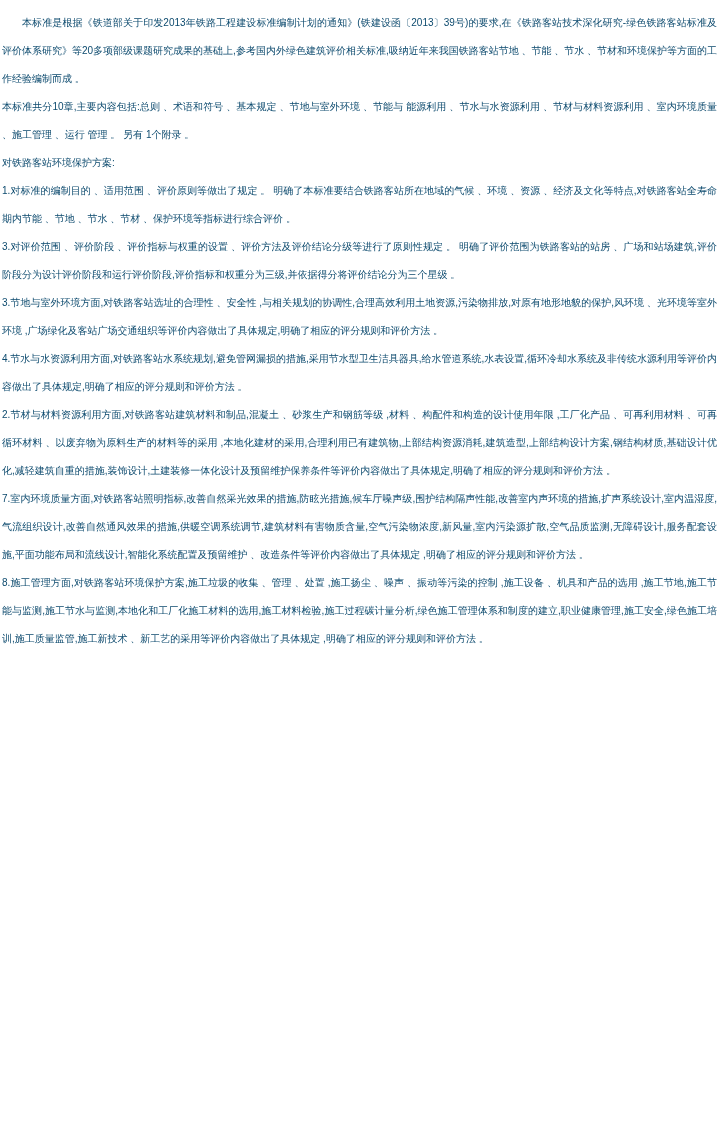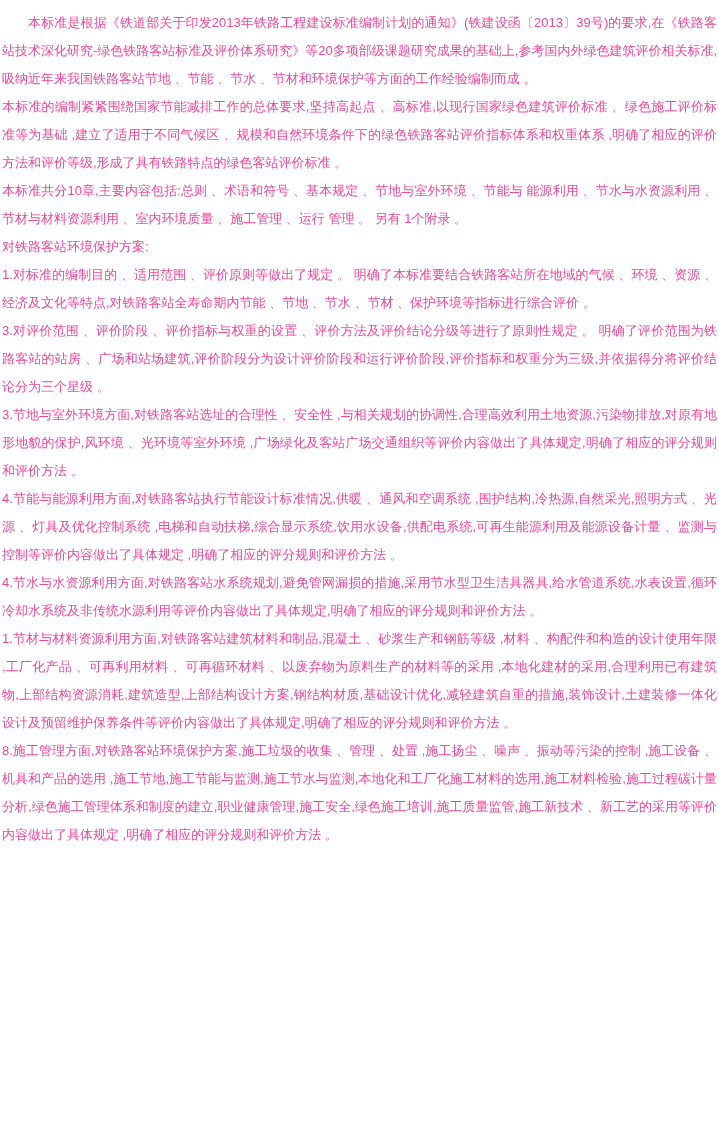--- a/index.html
+++ b/index.html
@@ -12,40 +12,39 @@
     min-height: 1125px;
     box-sizing: border-box;
     background: #ffffff;
     padding: 9px 2px 12px 2px;
     overflow: hidden;
   }
   .doc-body p {
     margin: 0;
     padding: 0;
     font-family: "Liberation Sans", "DejaVu Sans", sans-serif;
-    font-size: 13px;
+    font-size: 10px;
     line-height: 28px;
-    color: #ec4899;
+    color: #0c4a6e;
     text-align: justify;
     word-break: break-all;
   }
   .doc-body p.indent {
     text-indent: 2em;
   }
 </style>
 </head>
 <body>
 
 <main class="page">
   <div class="doc-body" id="doc-body">
       <p class="indent">本标准是根据《铁道部关于印发2013年铁路工程建设标准编制计划的通知》(铁建设函〔2013〕39号)的要求,在《铁路客站技术深化研究-绿色铁路客站标准及评价体系研究》等20多项部级课题研究成果的基础上,参考国内外绿色建筑评价相关标准,吸纳近年来我国铁路客站节地 、节能 、节水 、节材和环境保护等方面的工作经验编制而成 。</p>
-      <p>本标准的编制紧紧围绕国家节能减排工作的总体要求,坚持高起点 、高标准,以现行国家绿色建筑评价标准 、绿色施工评价标准等为基础 ,建立了适用于不同气候区 、规模和自然环境条件下的绿色铁路客站评价指标体系和权重体系 ,明确了相应的评价方法和评价等级,形成了具有铁路特点的绿色客站评价标准 。</p>
       <p>本标准共分10章,主要内容包括:总则 、术语和符号 、基本规定 、节地与室外环境 、节能与 能源利用 、节水与水资源利用 、节材与材料资源利用 、室内环境质量 、施工管理 、运行 管理 。 另有 1个附录 。</p>
       <p>对铁路客站环境保护方案:</p>
       <p>1.对标准的编制目的 、适用范围 、评价原则等做出了规定 。 明确了本标准要结合铁路客站所在地域的气候 、环境 、资源 、经济及文化等特点,对铁路客站全寿命期内节能 、节地 、节水 、节材 、保护环境等指标进行综合评价 。</p>
       <p>3.对评价范围 、评价阶段 、评价指标与权重的设置 、评价方法及评价结论分级等进行了原则性规定 。 明确了评价范围为铁路客站的站房 、广场和站场建筑,评价阶段分为设计评价阶段和运行评价阶段,评价指标和权重分为三级,并依据得分将评价结论分为三个星级 。</p>
       <p>3.节地与室外环境方面,对铁路客站选址的合理性 、安全性 ,与相关规划的协调性,合理高效利用土地资源,污染物排放,对原有地形地貌的保护,风环境 、光环境等室外环境 ,广场绿化及客站广场交通组织等评价内容做出了具体规定,明确了相应的评分规则和评价方法 。</p>
-      <p>4.节能与能源利用方面,对铁路客站执行节能设计标准情况,供暖 、通风和空调系统 ,围护结构,冷热源,自然采光,照明方式 、光源 、灯具及优化控制系统 ,电梯和自动扶梯,综合显示系统,饮用水设备,供配电系统,可再生能源利用及能源设备计量 、监测与控制等评价内容做出了具体规定 ,明确了相应的评分规则和评价方法 。</p>
       <p>4.节水与水资源利用方面,对铁路客站水系统规划,避免管网漏损的措施,采用节水型卫生洁具器具,给水管道系统,水表设置,循环冷却水系统及非传统水源利用等评价内容做出了具体规定,明确了相应的评分规则和评价方法 。</p>
-      <p>1.节材与材料资源利用方面,对铁路客站建筑材料和制品,混凝土 、砂浆生产和钢筋等级 ,材料 、构配件和构造的设计使用年限 ,工厂化产品 、可再利用材料 、可再循环材料 、以废弃物为原料生产的材料等的采用 ,本地化建材的采用,合理利用已有建筑物,上部结构资源消耗,建筑造型,上部结构设计方案,钢结构材质,基础设计优化,减轻建筑自重的措施,装饰设计,土建装修一体化设计及预留维护保养条件等评价内容做出了具体规定,明确了相应的评分规则和评价方法 。</p>
+      <p>2.节材与材料资源利用方面,对铁路客站建筑材料和制品,混凝土 、砂浆生产和钢筋等级 ,材料 、构配件和构造的设计使用年限 ,工厂化产品 、可再利用材料 、可再循环材料 、以废弃物为原料生产的材料等的采用 ,本地化建材的采用,合理利用已有建筑物,上部结构资源消耗,建筑造型,上部结构设计方案,钢结构材质,基础设计优化,减轻建筑自重的措施,装饰设计,土建装修一体化设计及预留维护保养条件等评价内容做出了具体规定,明确了相应的评分规则和评价方法 。</p>
+      <p>7.室内环境质量方面,对铁路客站照明指标,改善自然采光效果的措施,防眩光措施,候车厅噪声级,围护结构隔声性能,改善室内声环境的措施,扩声系统设计,室内温湿度,气流组织设计,改善自然通风效果的措施,供暖空调系统调节,建筑材料有害物质含量,空气污染物浓度,新风量,室内污染源扩散,空气品质监测,无障碍设计,服务配套设施,平面功能布局和流线设计,智能化系统配置及预留维护 、改造条件等评价内容做出了具体规定 ,明确了相应的评分规则和评价方法 。</p>
       <p>8.施工管理方面,对铁路客站环境保护方案,施工垃圾的收集 、管理 、处置 ,施工扬尘 、噪声 、振动等污染的控制 ,施工设备 、机具和产品的选用 ,施工节地,施工节能与监测,施工节水与监测,本地化和工厂化施工材料的选用,施工材料检验,施工过程碳计量分析,绿色施工管理体系和制度的建立,职业健康管理,施工安全,绿色施工培训,施工质量监管,施工新技术 、新工艺的采用等评价内容做出了具体规定 ,明确了相应的评分规则和评价方法 。</p>
     </div>
 </main>
 
 </body></html>

